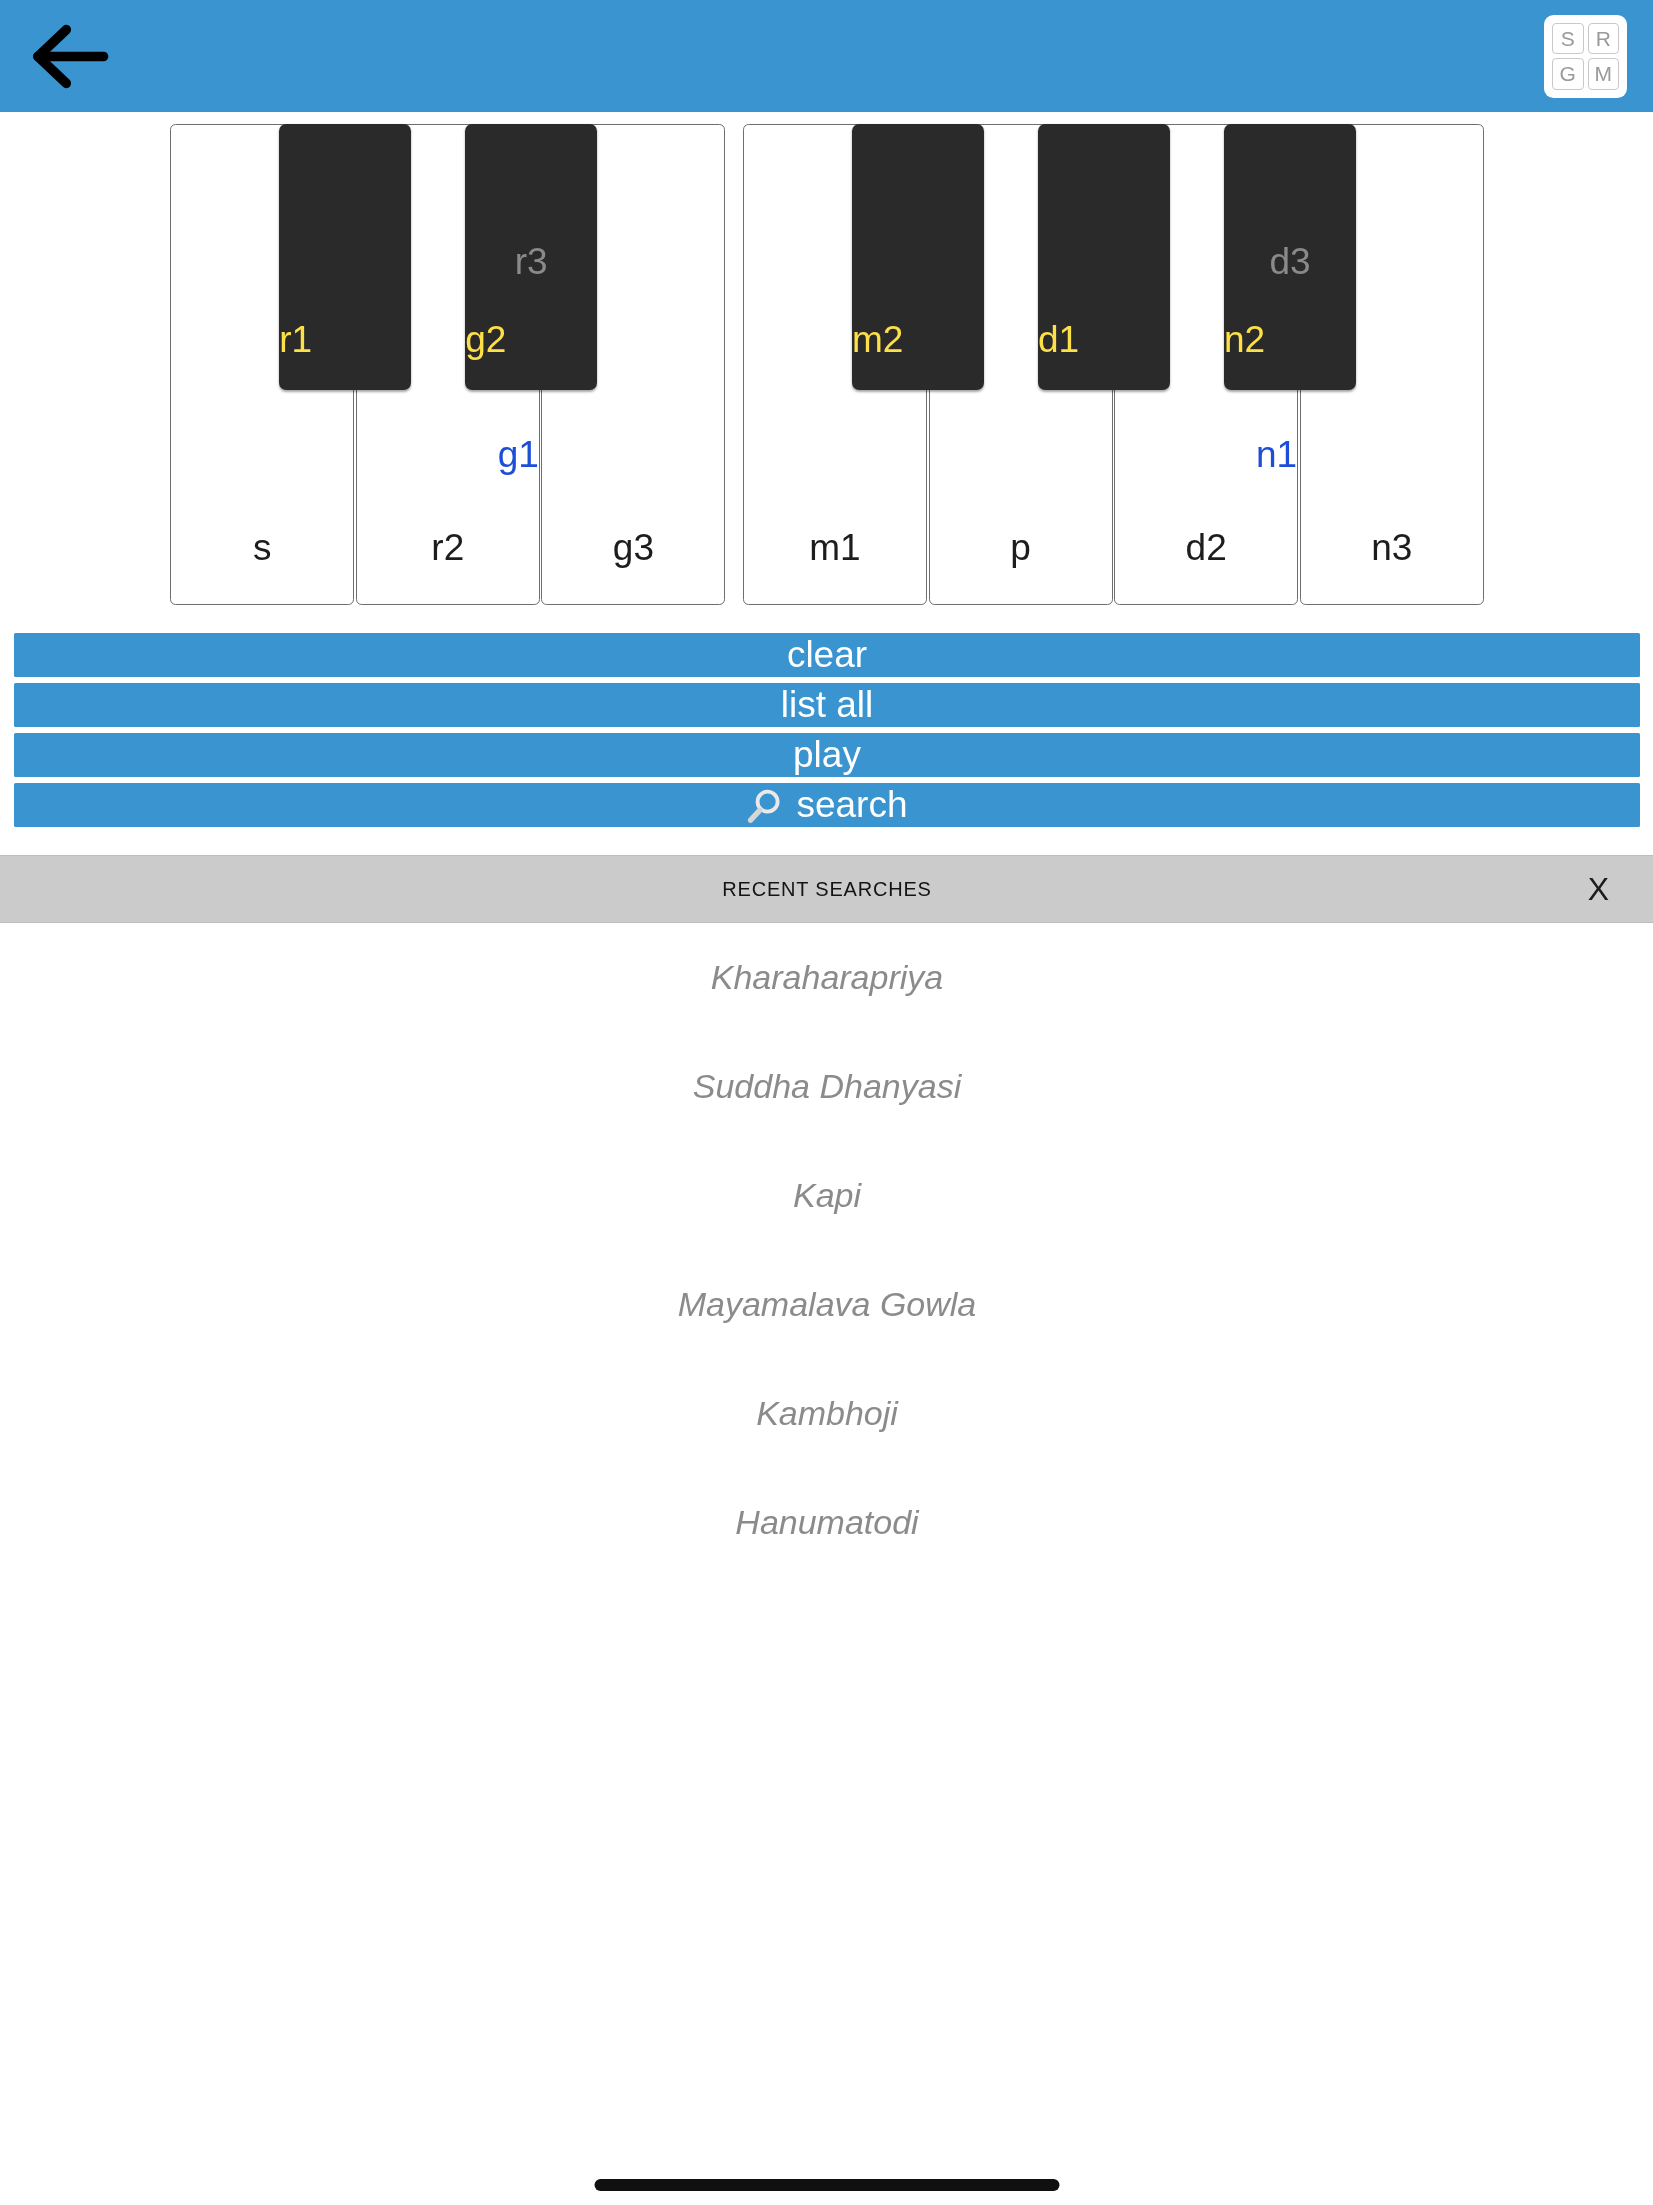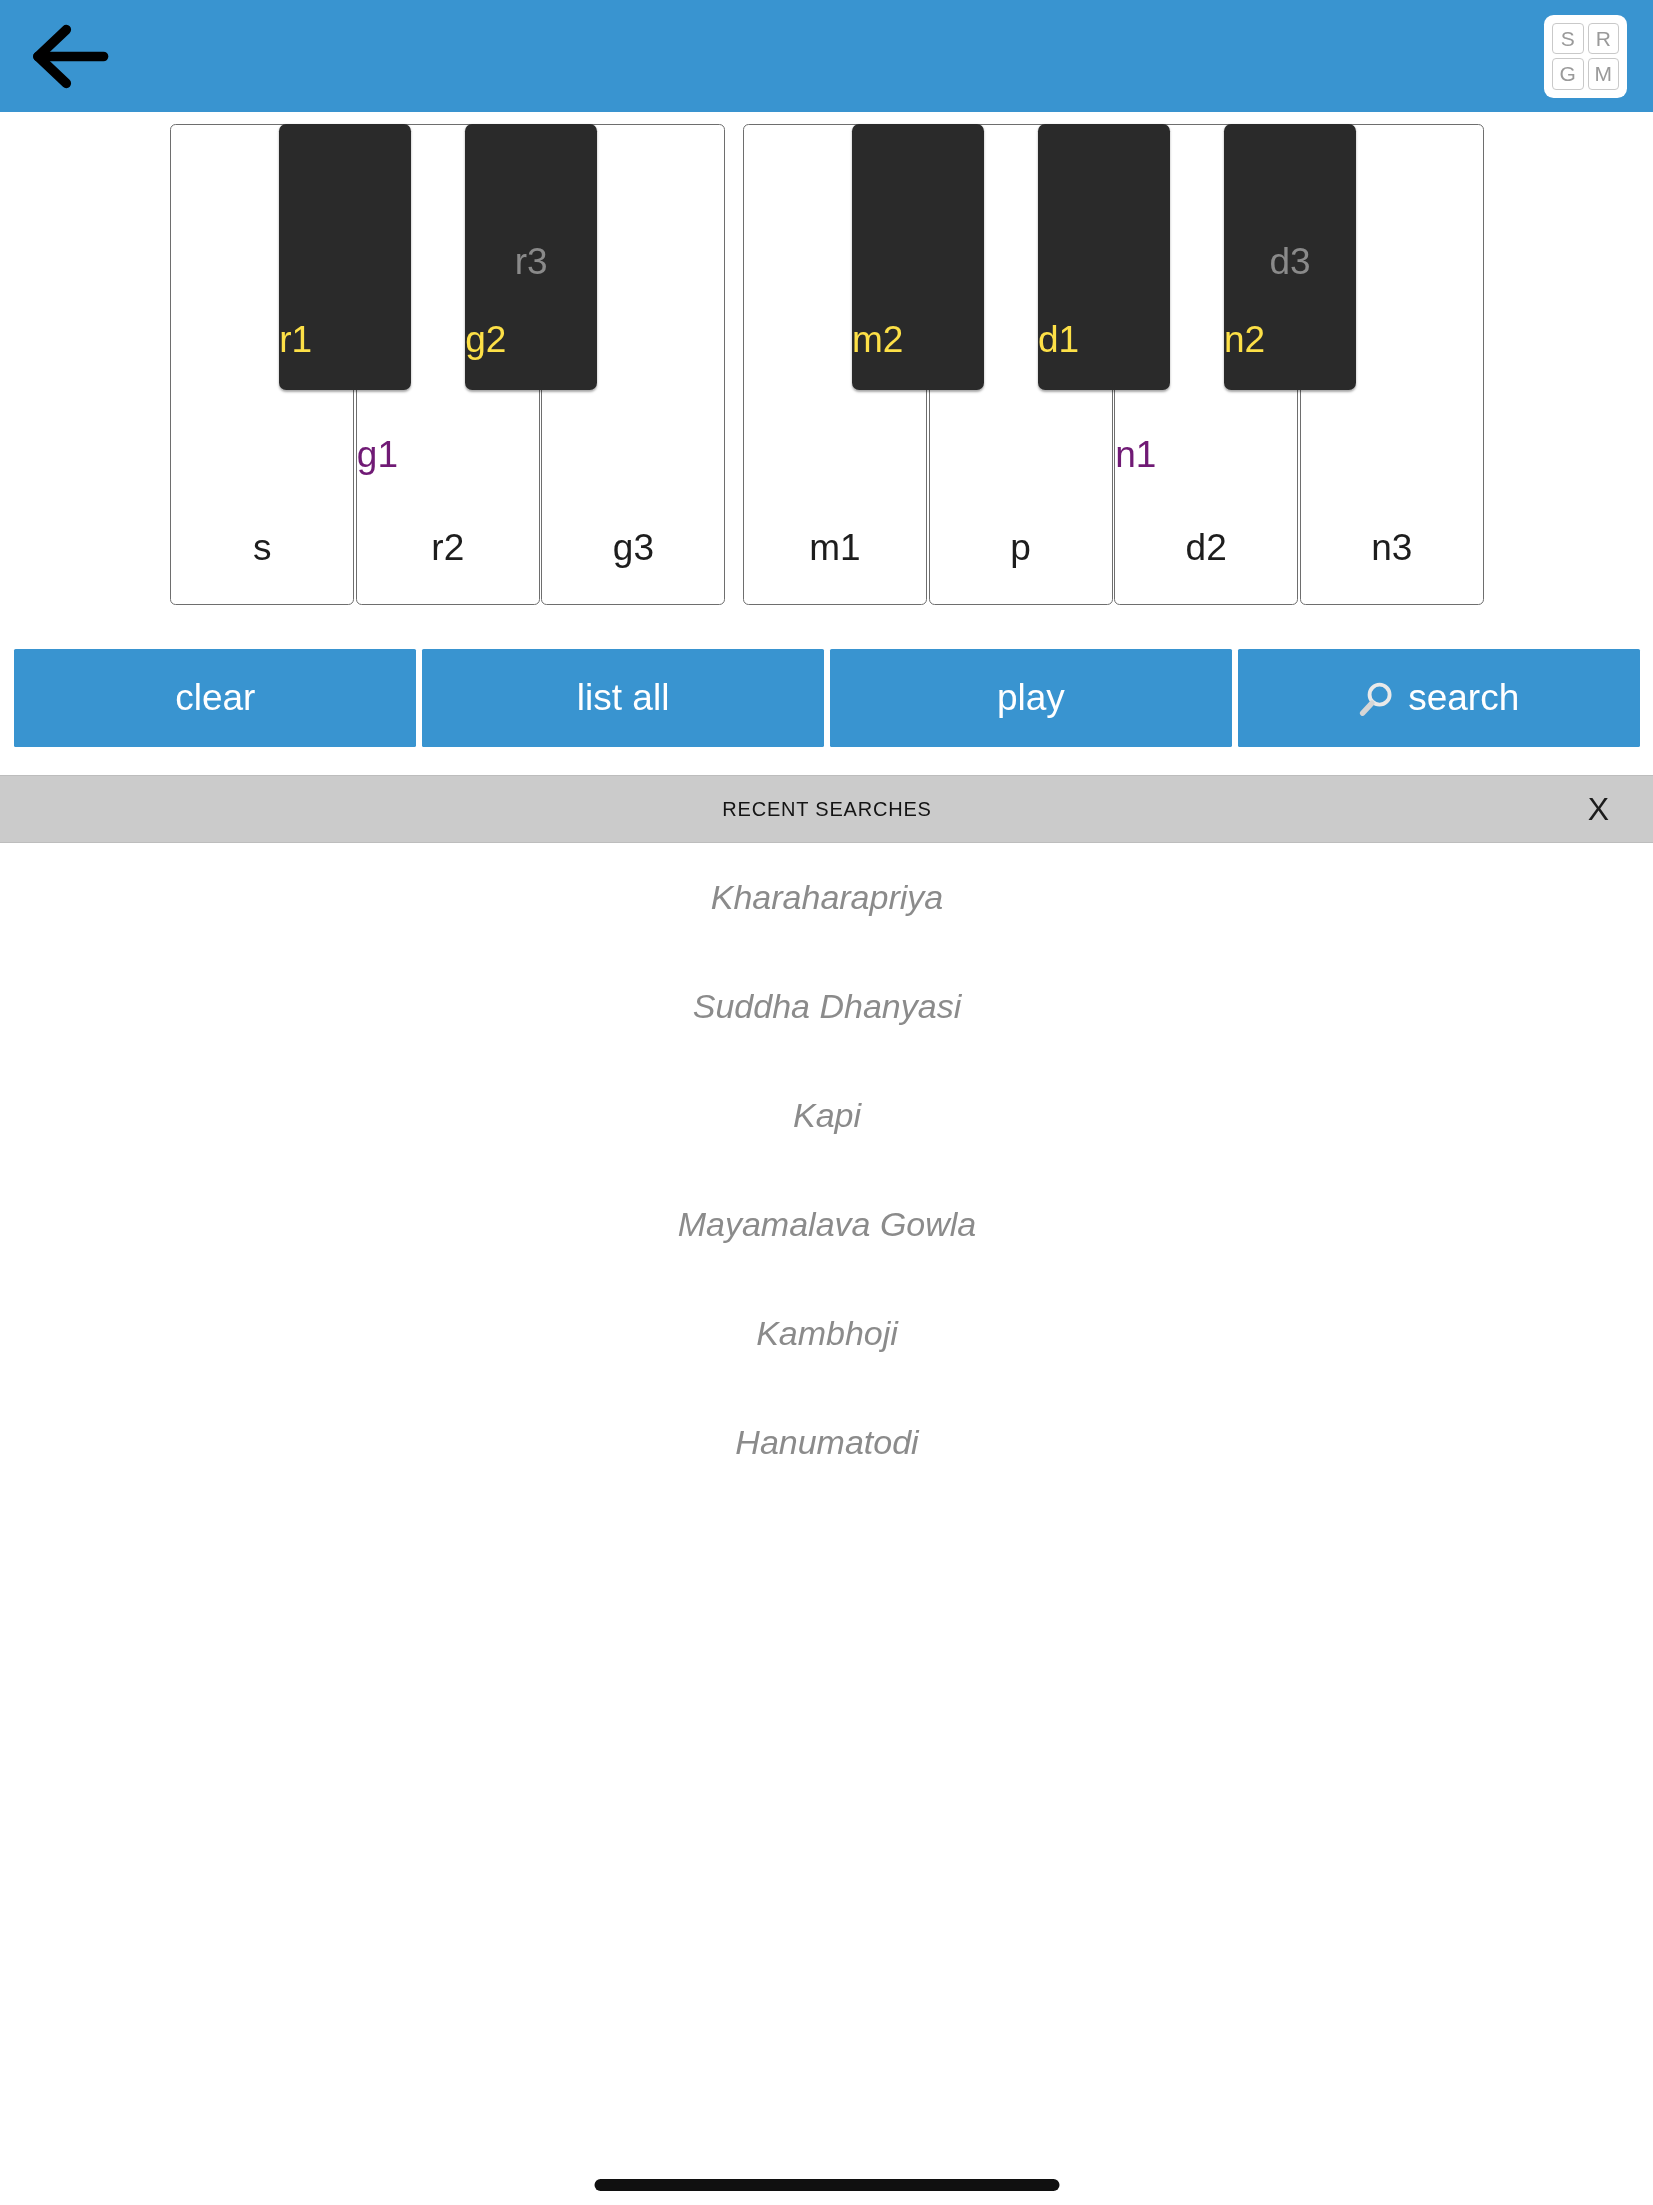--- a/index.html
+++ b/index.html
@@ -47,42 +47,42 @@
     width:184px;height:481px;background:#ffffff;
     border:1.6px solid #6e6e6e;border-radius:5.6px;
     position:relative;cursor:pointer;z-index:1;
   }
   .white-key .key-label{
     position:absolute;bottom:38px;left:0;width:100%;
     text-align:center;font-size:37px;color:#1d1d1d;line-height:1;
   }
   .white-key .key-alt-label{
     position:absolute;top:311px;left:0;width:100%;
-    text-align:left;font-size:37px;color:#701a75;line-height:1;
+    text-align:right;font-size:37px;color:#1d4ed8;line-height:1;
   }
   .black-key{
     position:absolute;top:0;width:132px;height:266px;
     background:var(--key-black,#2a2a2a);border-radius:7.2px;
     z-index:3;cursor:pointer;box-shadow:0 1.6px 2.4px rgba(0,0,0,0.35);
   }
   .black-key .key-label{
     position:absolute;bottom:32px;left:0;width:100%;
     text-align:left;font-size:37px;color:#fde047;line-height:1;
   }
   .black-key .key-alt-label{
     position:absolute;top:119px;left:0;width:100%;
     text-align:center;font-size:37px;color:#8a8a8a;line-height:1;
   }
   
   .bk-0{left:109px;} .bk-1{left:295px;} .bk-2{left:481px;}
 
   
   .toolbar{
-    margin-top:44px;padding:0 14.4px;
-    display:flex;gap:6px;
+    margin-top:28px;padding:0 14.4px;
+    display:flex;gap:6px;flex-direction:column;
   }
   .tool-btn{
     flex:1;height:98px;background:var(--accent,#3994d0);
     border:none;color:#ffffff;font-size:37px;
     font-family:inherit;cursor:pointer;
     display:flex;align-items:center;justify-content:center;gap:13px;
     border-radius:1.6px;
   }
   .tool-btn svg{width:37px;height:37px;}
 

